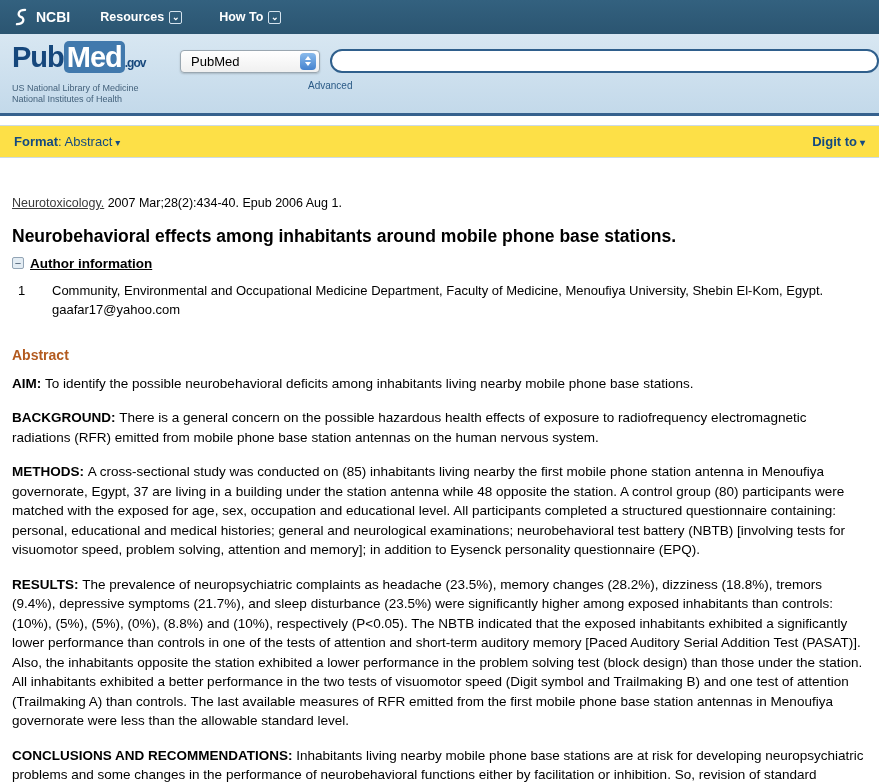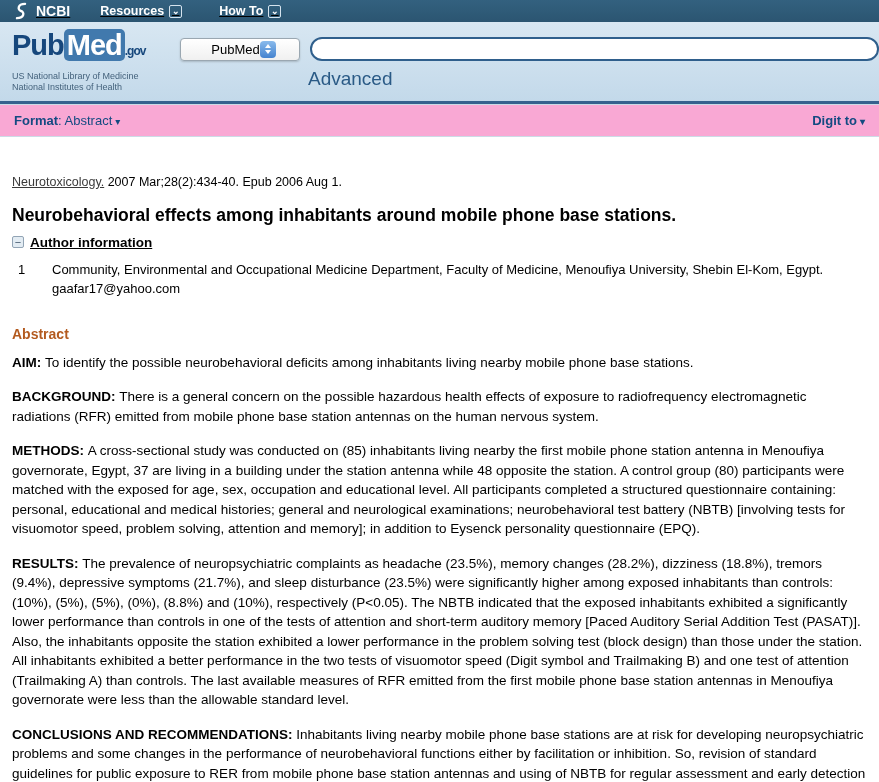--- a/index.html
+++ b/index.html
@@ -5,25 +5,24 @@
   * { box-sizing: border-box; }
   html,body { margin:0; padding:0; background:#fff; }
   body {
     width:879px; min-height:782px;
     font-family:"Liberation Sans", sans-serif;
     color:#000;
   }
 
   
   .ncbi-bar {
-    height:22px;
+    height:34px;
     background:linear-gradient(#33617f,#2b5571);
     display:flex; align-items:center; gap:30px;
     padding:0 12px;
-    text-decoration:underline;
   }
   .ncbi-logo { display:flex; align-items:center; gap:6px; color:#fff;
     font-weight:bold; font-size:14px; cursor:pointer; }
   .ncbi-logo svg { display:block; }
   .top-nav { display:flex; gap:37px; }
   .top-nav-item { color:#fff; font-weight:bold; font-size:12.5px;
     display:flex; align-items:center; gap:5px; cursor:pointer; }
   .dd-box { width:13px; height:13px; border:1px solid #d5e3ee; border-radius:2px;
     font-size:9px; line-height:11px; text-align:center; color:#fff; }
 
@@ -36,42 +35,42 @@
   }
   .logo-col { width:168px; flex-shrink:0; }
   .pm-logo { font-size:29px; font-weight:bold; letter-spacing:-1px;
     color:#16477c; line-height:30px; cursor:pointer; white-space:nowrap; }
   .logo-med { background:#4179ad; color:#fff; border-radius:5px; padding:0 3px; }
   .logo-gov { font-size:12px; }
   .org { font-size:9px; color:#44627c; line-height:11px; margin-top:5px; }
 
   .search-col { flex:1; }
   .search-row { display:flex; align-items:center; margin-top:7px; }
-  .db-select { width:120px; height:23px; flex-shrink:0;
+  .db-select { width:140px; height:23px; flex-shrink:0;
     background:linear-gradient(#ffffff,#f0f0f0);
     border:1px solid #9aa7b1; border-radius:4px;
-    display:flex; align-items:center; justify-content:center;
+    display:flex; align-items:center; justify-content:space-between;
     padding:0 3px 0 10px; font-size:13px; cursor:pointer;
     box-shadow:0 1px 2px rgba(0,0,0,0.18); }
   .spinner { width:16px; height:17px;
     background:linear-gradient(#8abbec,#4583cf);
     border-radius:4px; display:flex; flex-direction:column;
     align-items:center; justify-content:center; gap:2px; }
   .tri-up { width:0; height:0; border-left:3px solid transparent;
     border-right:3px solid transparent; border-bottom:4px solid #fff; }
   .tri-down { width:0; height:0; border-left:3px solid transparent;
     border-right:3px solid transparent; border-top:4px solid #fff; }
   .search-input { flex:1; height:24px; border:2px solid #2f5f8c;
     border-radius:13px; margin-left:10px; padding:0 12px;
     font-size:14px; font-family:inherit; outline:none; min-width:0; }
   .advanced { display:inline-block; margin:7px 8px 0 128px;
-    color:#2a5a86; font-size:19px; cursor:pointer; text-decoration:none; }
+    color:#2a5a86; font-size:10px; cursor:pointer; text-decoration:none; }
 
   
-  .format-bar { margin-top:0; background:#f9a8d4;
+  .format-bar { margin-top:9px; background:#fde047;
     border-top:1px solid #ccdbe6; border-bottom:1px solid #ccdbe6;
     display:flex; justify-content:space-between; align-items:center;
     padding:8px 14px; }
   .fmt-left { font-size:13px; color:#134a81; }
   .fmt-label { font-weight:bold; }
   .fmt-select { cursor:pointer; }
   .caret { font-size:10px; margin-left:3px; }
   .send-to { font-weight:bold; font-size:13px; color:#134a81; cursor:pointer; }
 
   

